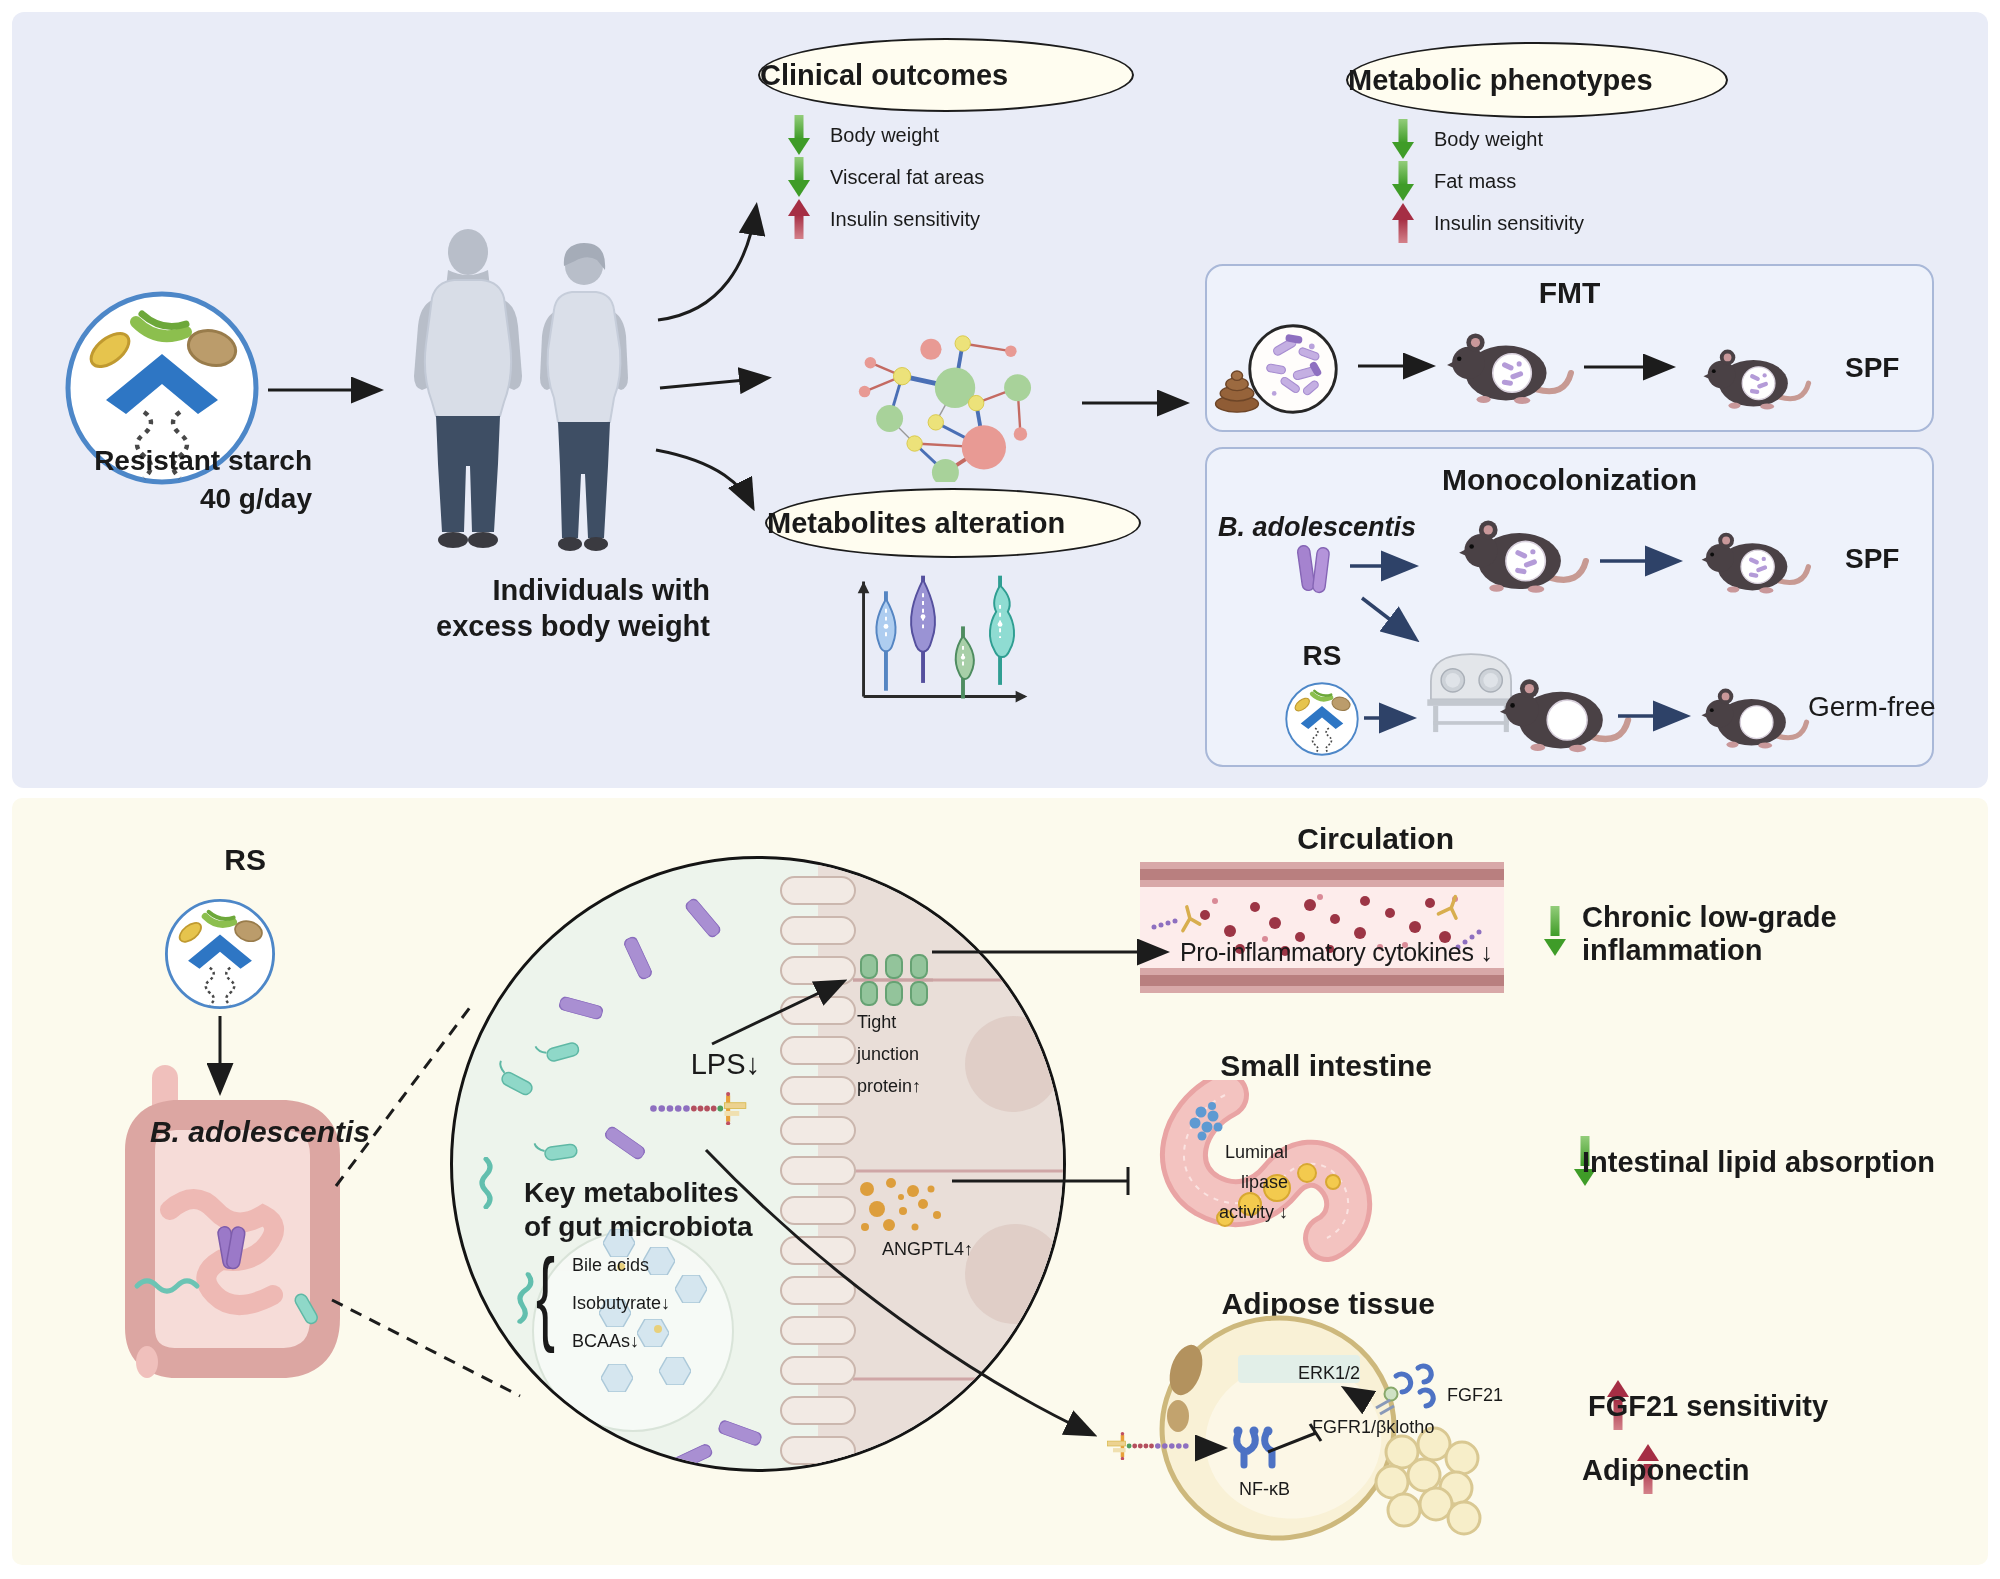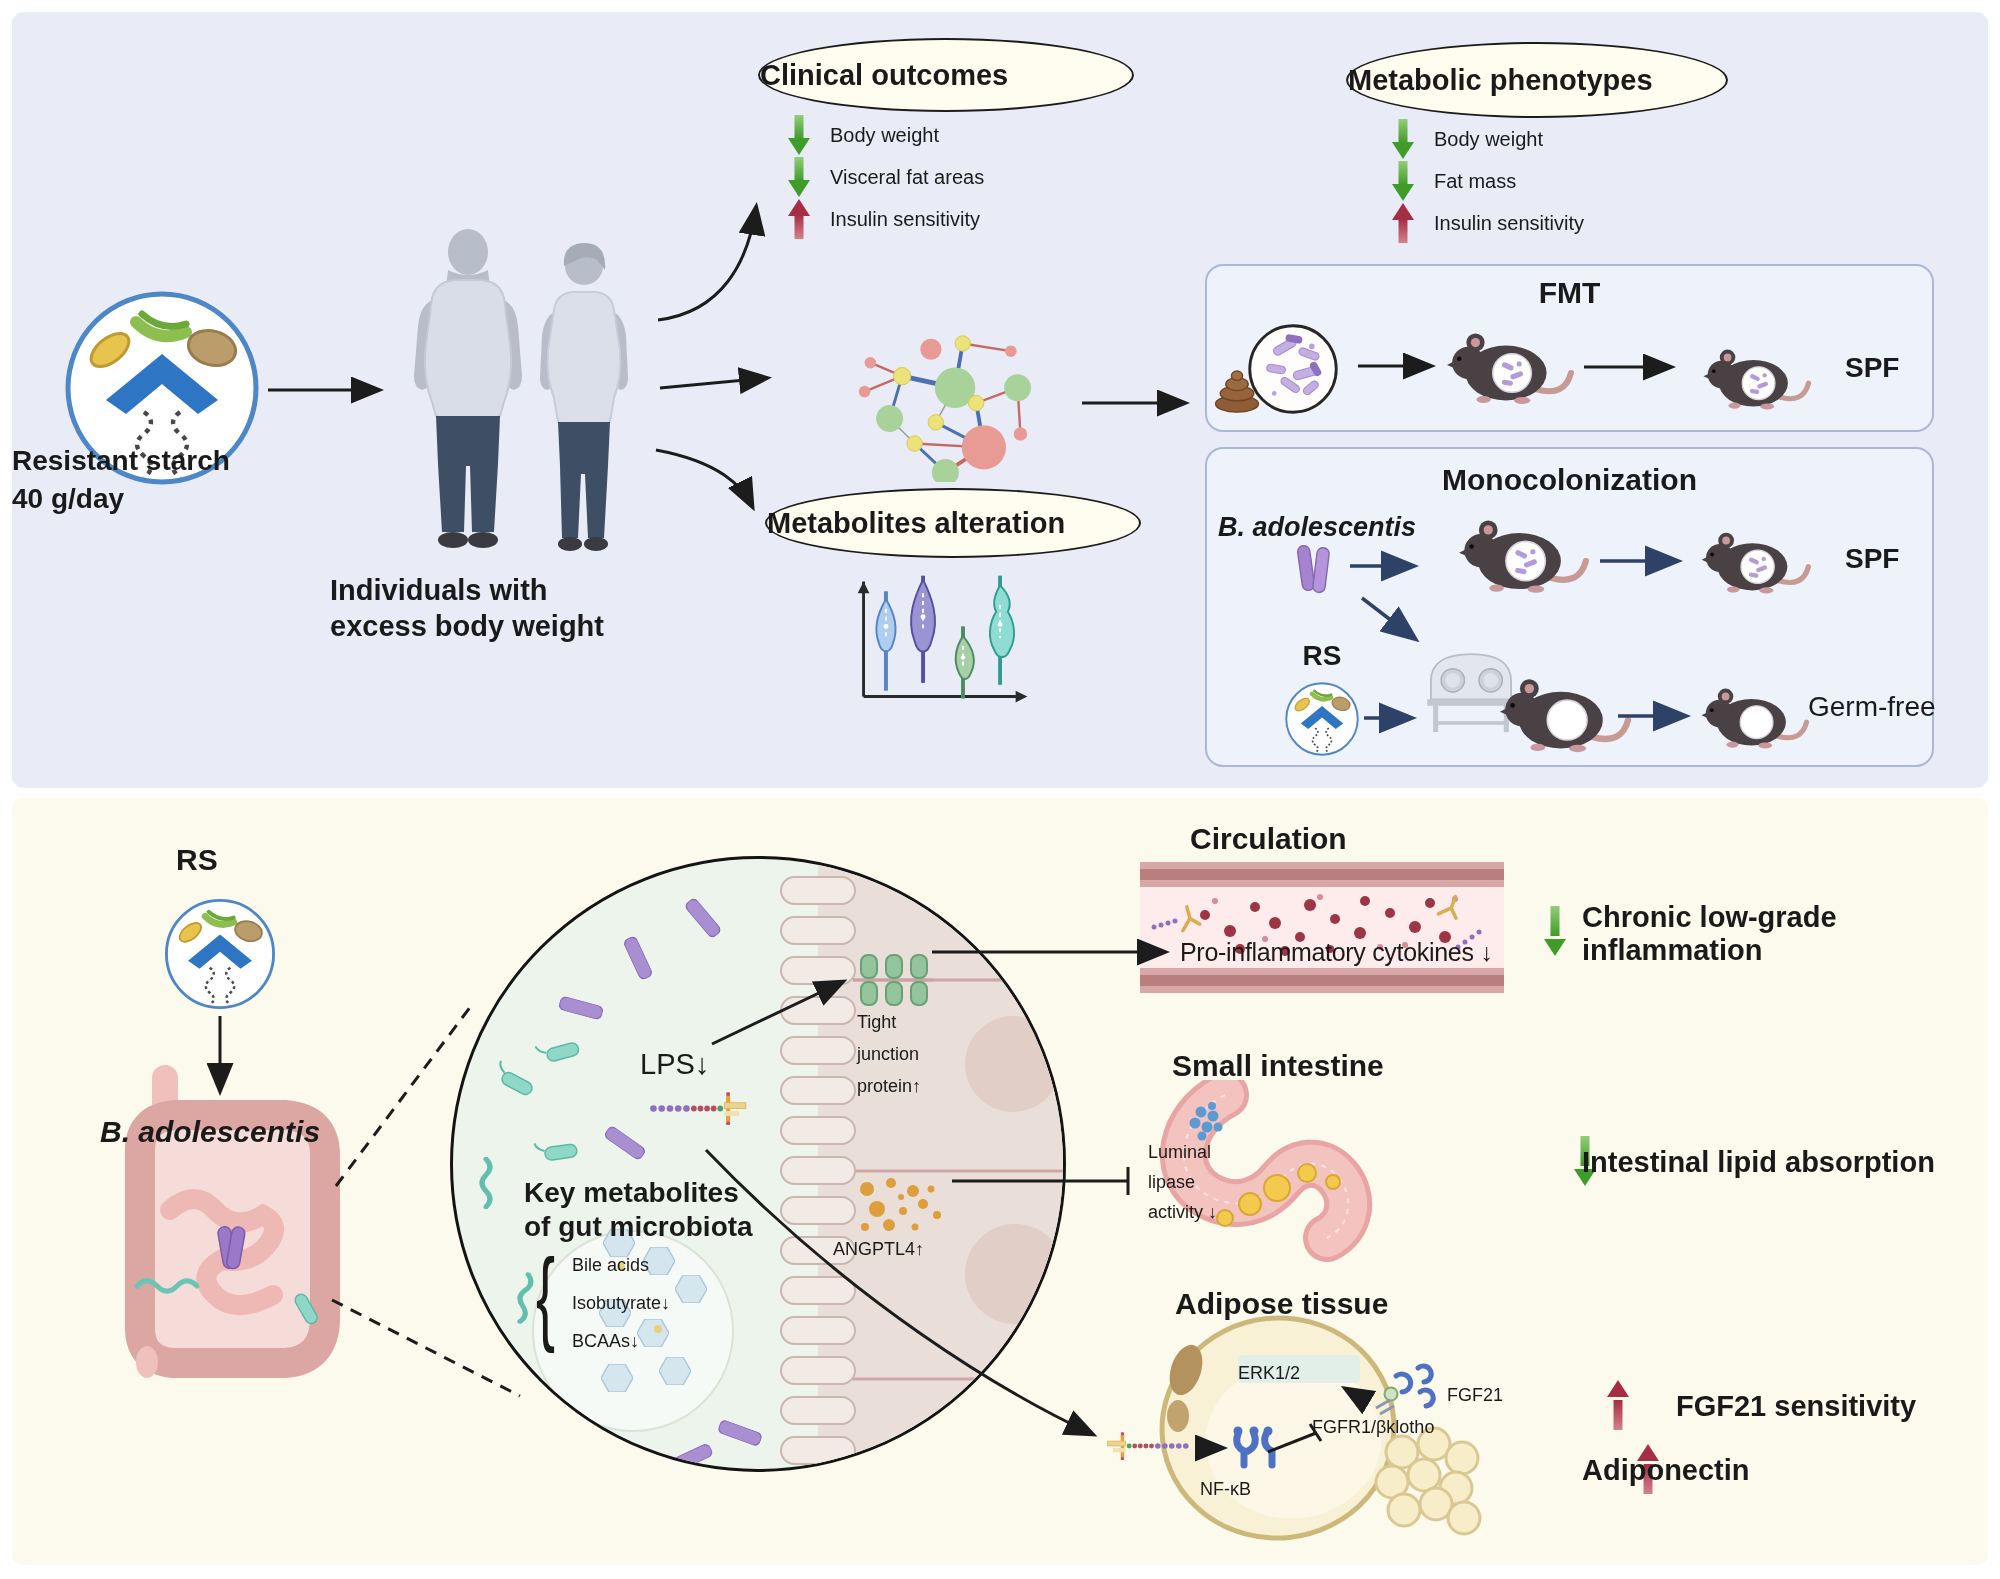--- a/index.html
+++ b/index.html
@@ -10,21 +10,21 @@
   .panel-bottom{left:12px;top:798px;right:12px;bottom:14px;background:#fcfaed;border-radius:10px;}
   .oval{display:flex;align-items:center;background:#fffdf0;
         border:2.5px solid #1c1c1c;border-radius:50%;}
   .oval-title{font-weight:700;font-size:29px;}
   .subbox{background:#eef2fb;border:2.5px solid #a9b8d8;border-radius:18px;}
   .sec-title{font-weight:700;font-size:30px;text-align:center;}
   .lbl{font-size:18px;line-height:31px;}
   .lbl27{font-size:20px;}
   .boldlbl{font-weight:700;font-size:29px;line-height:33px;}
   .ital{font-style:italic;font-weight:700;}
-  .ctr{text-align:left;}
+  .ctr{text-align:right;}
   
   .fat{position:relative;display:inline-block;}
   .fat .shaft{position:absolute;left:50%;transform:translateX(-50%);top:0;height:60%;width:9px;}
   .fat .head{position:absolute;left:50%;transform:translateX(-50%);bottom:0;width:0;height:0;
              border-left:11px solid transparent;border-right:11px solid transparent;}
   .fat.sm{width:22px;height:40px;}
   .fat.lg{width:26px;height:50px;}
   .fat.green .shaft{background:linear-gradient(#93cd7a,#3f9c28);}
   .fat.green .head{border-top:17px solid #3f9c28;}
   .fat.red .shaft{background:linear-gradient(#d4818a,#a52e44);}
@@ -623,21 +623,21 @@
     </g>
   </svg>
   <div class="abs ctr lbl" style="left:1238px;top:1358px;width:122px">ERK1/2</div>
   <div class="abs lbl" style="left:1447px;top:1380px">FGF21</div>
   <div class="abs lbl" style="left:1312px;top:1412px">FGFR1/βklotho</div>
   <div class="abs ctr lbl" style="left:1200px;top:1474px;width:90px">NF-κB</div>
   <svg class="abs" style="left:1106px;top:1432px;transform:scaleX(-1)" width="84" height="28" viewBox="0 0 120 40">
       <use href="#lps"></use>
     </svg>
   <span class="abs fat lg red up" style="left:1544px;top:1380px"><span class="shaft"></span><span class="head"></span></span>
-  <div class="abs boldlbl" style="left:1676px;top:1390px">FGF21 sensitivity</div>
+  <div class="abs boldlbl" style="left:1588px;top:1390px">FGF21 sensitivity</div>
   <span class="abs fat lg red up" style="left:1544px;top:1444px"><span class="shaft"></span><span class="head"></span></span>
   <div class="abs boldlbl" style="left:1582px;top:1454px">Adiponectin</div>
 
   
   <svg class="abs" style="left:0;top:0;pointer-events:none" width="2000" height="1579" viewBox="0 0 2000 1579">
     <defs>
       <marker id="ah" markerWidth="11" markerHeight="9" refX="9" refY="4.5" orient="auto">
         <path d="M0,0 L11,4.5 L0,9 Z" fill="#1c1c1c"></path>
       </marker>
       <marker id="ahn" markerWidth="11" markerHeight="9" refX="9" refY="4.5" orient="auto">

